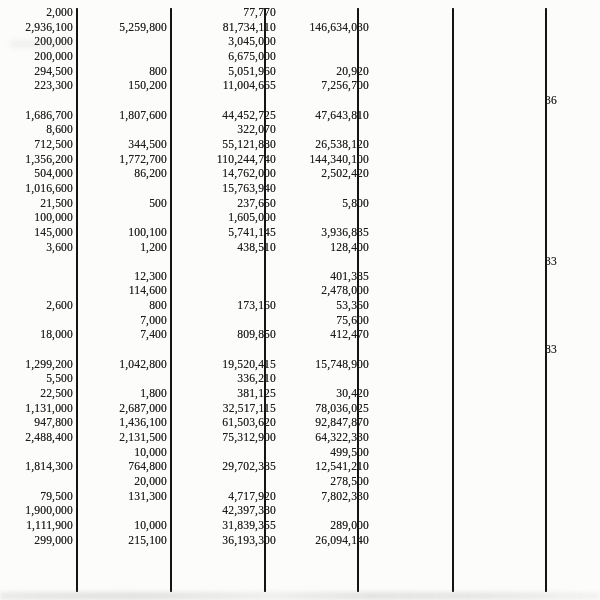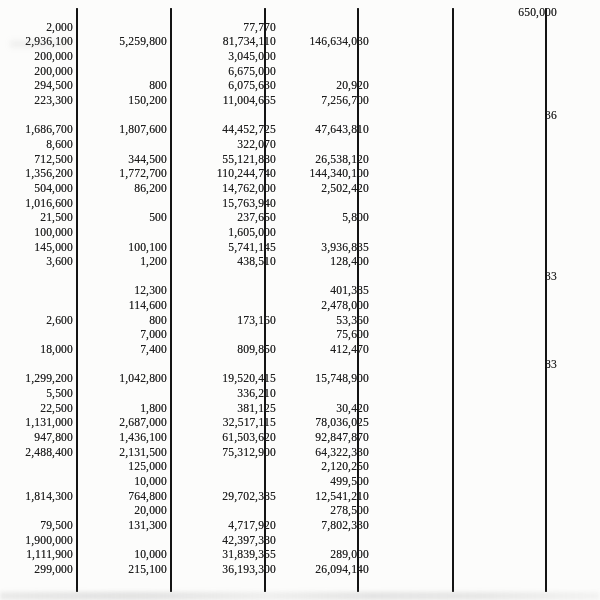--- a/index.html
+++ b/index.html
@@ -74,28 +74,20 @@
   <div id="rules">
       <div class="rule" style="left: 76px;"></div>
       <div class="rule" style="left: 170px;"></div>
       <div class="rule" style="left: 264px;"></div>
       <div class="rule" style="left: 357px;"></div>
       <div class="rule" style="left: 452px;"></div>
       <div class="rule" style="left: 545px;"></div>
     </div>
   <div id="rows">
       <div class="row">
-        <div class="cell c0"></div>
-        <div class="cell c1"></div>
-        <div class="cell c2"></div>
-        <div class="cell c3"></div>
-        <div class="cell c4"></div>
-        <div class="cell c5">650,000</div>
-      </div>
-      <div class="row">
         <div class="cell c0">2,000</div>
         <div class="cell c1"></div>
         <div class="cell c2">77,770</div>
         <div class="cell c3"></div>
         <div class="cell c4"></div>
         <div class="cell c5"></div>
       </div>
       <div class="row">
         <div class="cell c0">2,936,100</div>
         <div class="cell c1">5,259,800</div>
@@ -116,21 +108,21 @@
         <div class="cell c0">200,000</div>
         <div class="cell c1"></div>
         <div class="cell c2">6,675,000</div>
         <div class="cell c3"></div>
         <div class="cell c4"></div>
         <div class="cell c5"></div>
       </div>
       <div class="row">
         <div class="cell c0">294,500</div>
         <div class="cell c1">800</div>
-        <div class="cell c2">6,075,630</div>
+        <div class="cell c2">5,051,960</div>
         <div class="cell c3">20,920</div>
         <div class="cell c4"></div>
         <div class="cell c5"></div>
       </div>
       <div class="row">
         <div class="cell c0">223,300</div>
         <div class="cell c1">150,200</div>
         <div class="cell c2">11,004,665</div>
         <div class="cell c3">7,256,700</div>
         <div class="cell c4"></div>
@@ -318,28 +310,20 @@
         <div class="cell c2">61,503,620</div>
         <div class="cell c3">92,847,870</div>
         <div class="cell c4"></div>
         <div class="cell c5"></div>
       </div>
       <div class="row">
         <div class="cell c0">2,488,400</div>
         <div class="cell c1">2,131,500</div>
         <div class="cell c2">75,312,900</div>
         <div class="cell c3">64,322,330</div>
-        <div class="cell c4"></div>
-        <div class="cell c5"></div>
-      </div>
-      <div class="row">
-        <div class="cell c0"></div>
-        <div class="cell c1">125,000</div>
-        <div class="cell c2"></div>
-        <div class="cell c3">2,120,250</div>
         <div class="cell c4"></div>
         <div class="cell c5"></div>
       </div>
       <div class="row">
         <div class="cell c0"></div>
         <div class="cell c1">10,000</div>
         <div class="cell c2"></div>
         <div class="cell c3">499,500</div>
         <div class="cell c4"></div>
         <div class="cell c5"></div>

